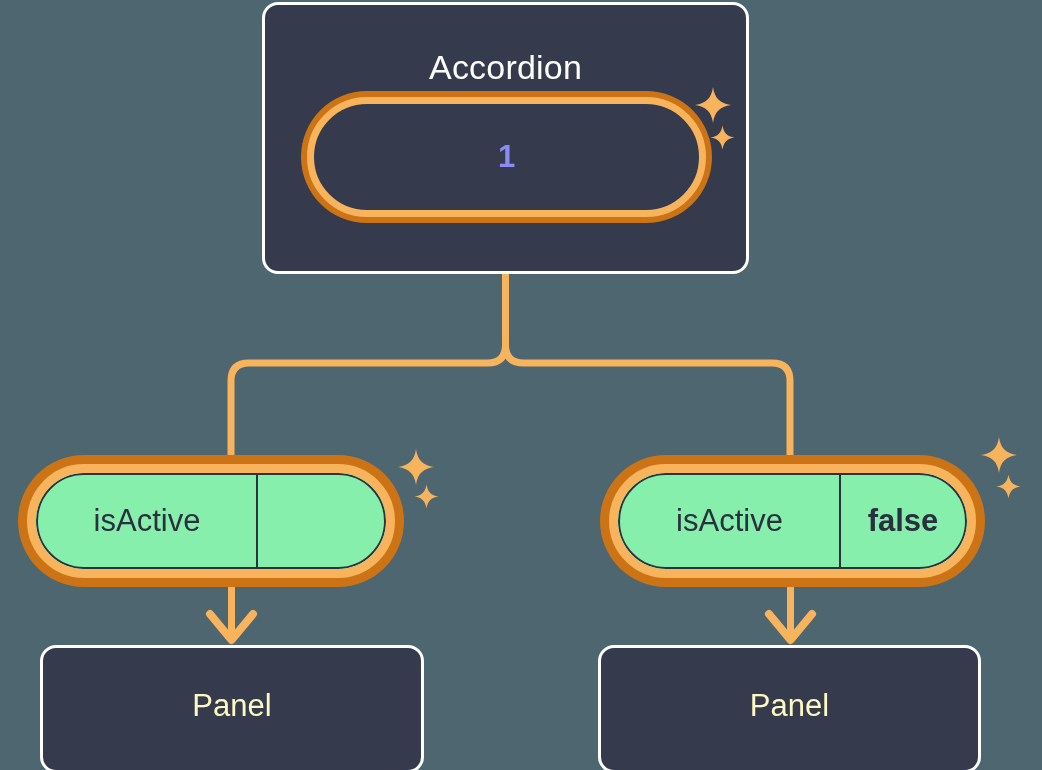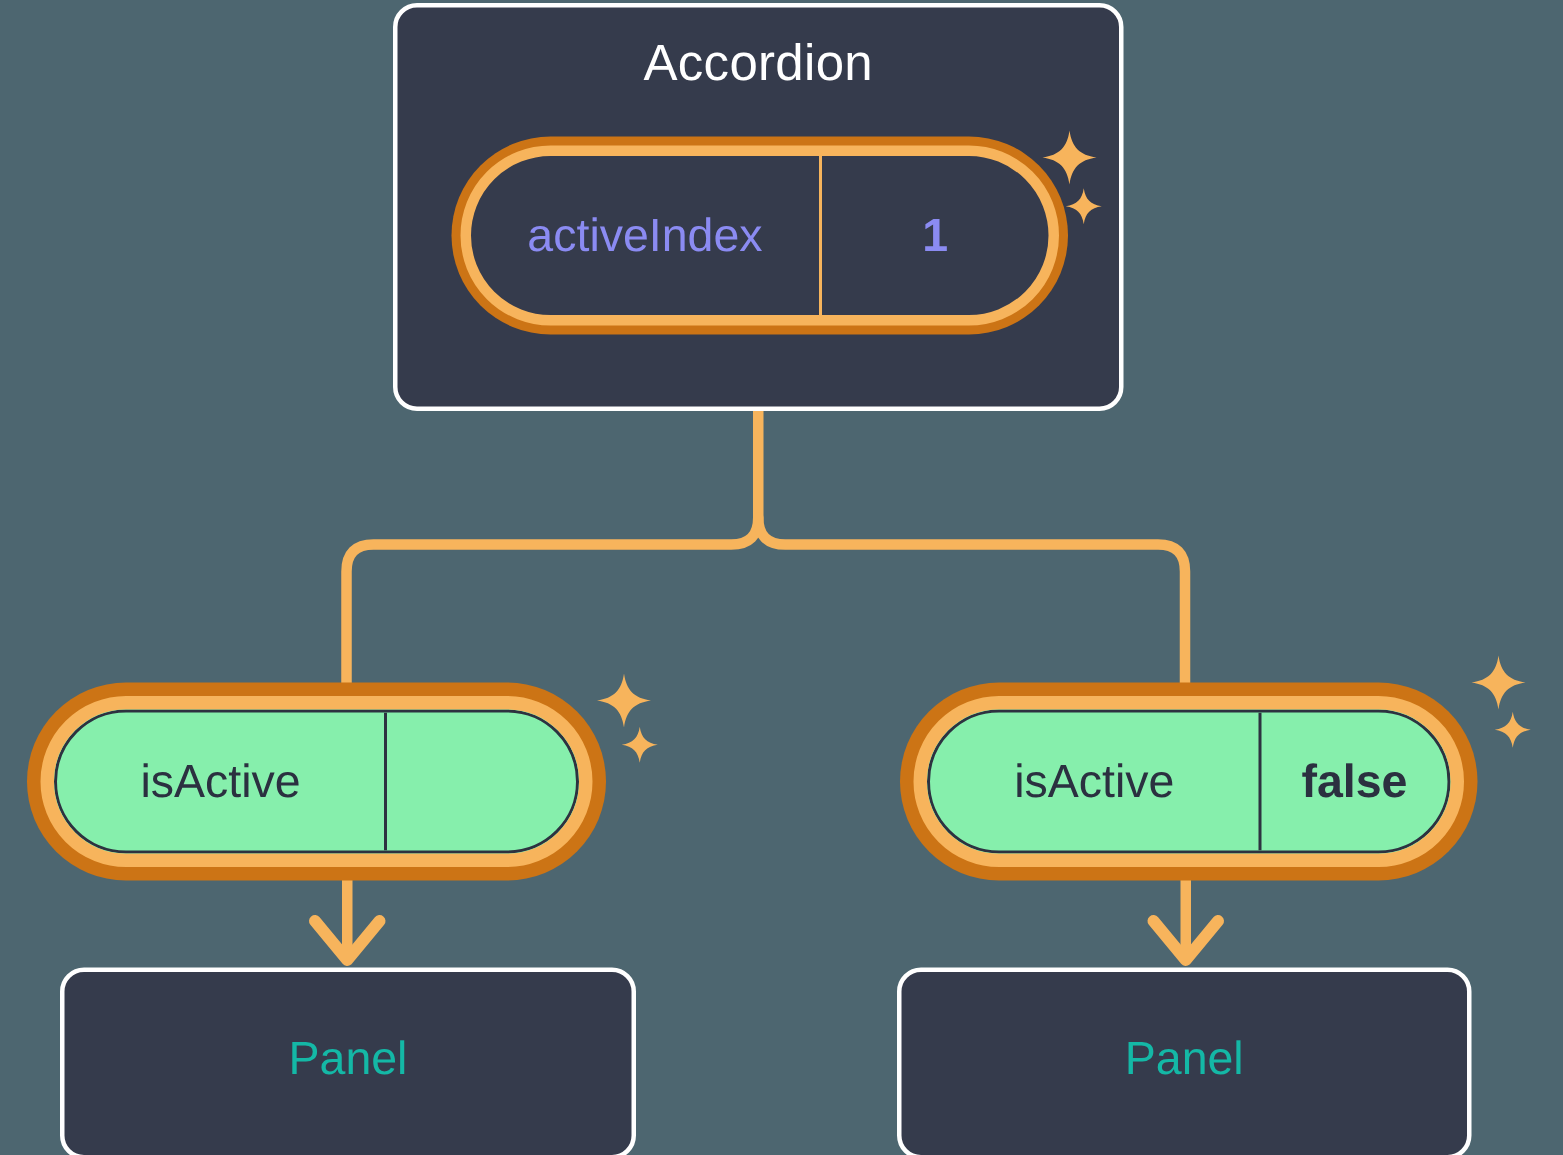--- a/index.html
+++ b/index.html
@@ -50,40 +50,40 @@
   .box-title {
     position: absolute;
     left: 0;
     right: 0;
     text-align: center;
     color: #ffffff;
     font-size: 34px;
     font-weight: 400;
     letter-spacing: 0.2px;
   }
-  #accordion-box .box-title { top: 18px; }
+  #accordion-box .box-title { top: 43px; }
 
   #panel-left {
     left: 40px;
     top: 645px;
     width: 384px;
     height: 128px;
   }
   #panel-right {
     left: 598px;
     top: 645px;
     width: 383px;
     height: 128px;
   }
   .panel-label {
     position: absolute;
     left: 0; right: 0;
     top: 40px;
     text-align: center;
-    color: #14b8a6;
+    color: #fef9c3;
     font-size: 31px;
     font-weight: 400;
   }
 
   
   .pill-wrap {
     position: absolute;
   }
   .pill {
     position: absolute;
@@ -201,21 +201,20 @@
     <path d="M 790.5 578 L 790.5 640" fill="none" stroke="#f7b45c" stroke-width="7" stroke-linecap="butt"></path>
     <path d="M 769 614 L 790.5 640 L 812 614" fill="none" stroke="#f7b45c" stroke-width="8" stroke-linecap="round" stroke-linejoin="round"></path>
   </svg>
 
   <div class="dark-box" id="accordion-box">
     <div class="box-title">Accordion</div>
   </div>
 
   <div class="pill-wrap" style="left:307px; top:97px;">
     <div class="pill" id="pill-accordion">
-      <div class="cell key">activeIndex</div>
       <div class="cell val">1</div>
     </div>
   </div>
 
   <div class="sparkle" style="left:693px; top:85px;">
     <svg width="40" height="40" viewBox="0 0 40 40">
       <path d="M20 2 C21.6 13.2 26.8 18.4 38 20 C26.8 21.6 21.6 26.8 20 38 C18.4 26.8 13.2 21.6 2 20 C13.2 18.4 18.4 13.2 20 2 Z" fill="#f7b45c"></path>
     </svg>
   </div>
   <div class="sparkle" style="left:709px; top:124px;">

